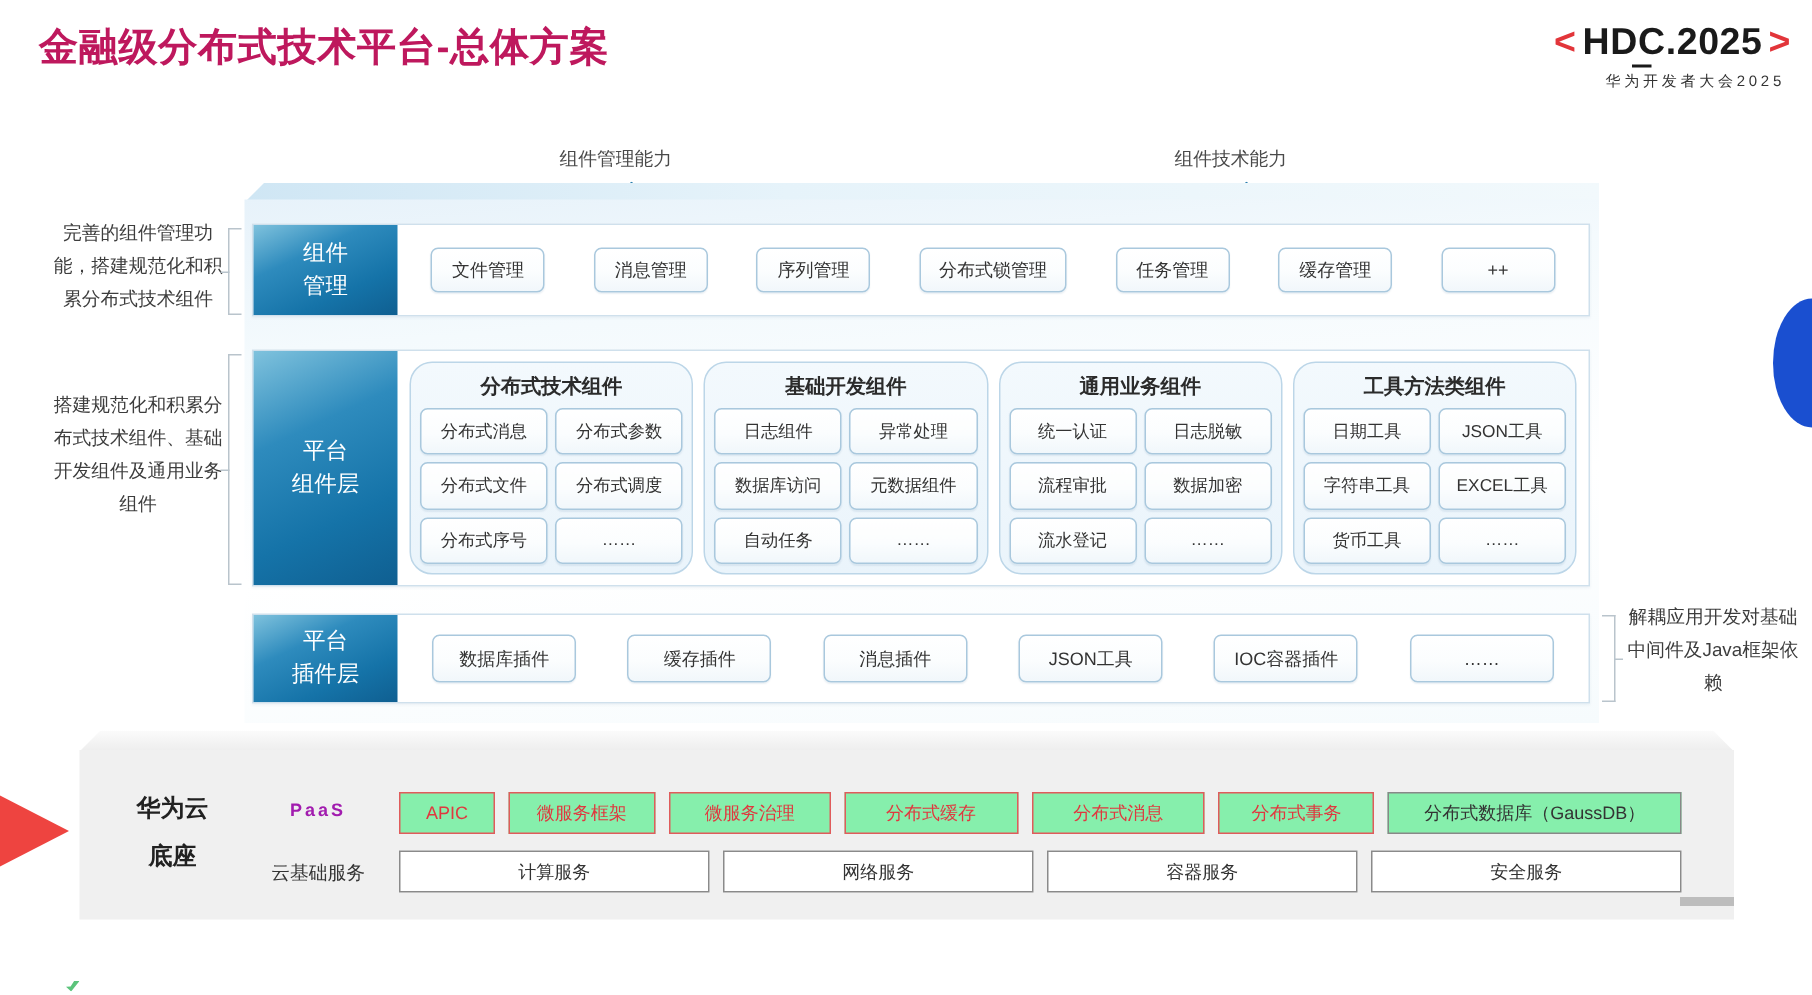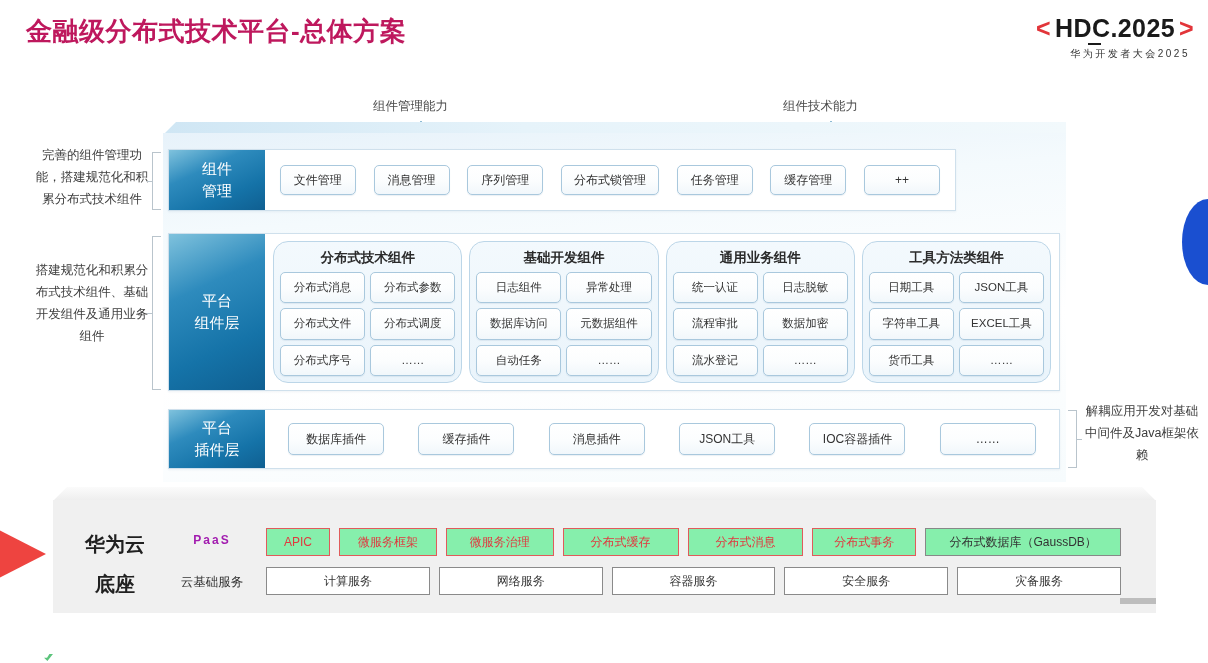--- a/index.html
+++ b/index.html
@@ -103,21 +103,21 @@
     border: 1px solid #a9c8dd;
     border-radius: 5px;
     background: linear-gradient(180deg, #ffffff 0%, #fbfdfe 55%, #f1f7fb 100%);
     color: #333; font-size: 12px;
     display: flex; align-items: center; justify-content: center;
     text-align: center; white-space: nowrap;
     box-shadow: 0 1px 1px rgba(60,110,150,.10);
   }
 
   
-  #row-cm { left: 168px; top: 149px; width: 788px; height: 62px; }
+  #row-cm { left: 168px; top: 149px; width: 892px; height: 62px; }
   #row-cm .pill { height: 30px; padding: 0 12px; min-width: 76px; }
 
   
   #row-pcl { left: 168px; top: 233px; width: 892px; height: 158px; }
   #row-pcl .row-body { padding: 7px 8px; gap: 7px; align-items: stretch; }
   .group {
     flex: 1 1 0; border: 1px solid #bcd6e8; border-radius: 15px;
     background: linear-gradient(180deg,#f3f9fd 0%, #eaf4fb 100%);
     display: flex; flex-direction: column; padding: 4px 6px 6px;
   }
@@ -162,21 +162,21 @@
     position: absolute; left: 53px; top: 487px; width: 1103px; height: 14px;
     background: linear-gradient(180deg,#fbfbfb 0%, #ededed 100%);
     clip-path: polygon(14px 0, calc(100% - 14px) 0, 100% 100%, 0 100%);
   }
   .base-shadow {
     position: absolute; left: 1120px; top: 598px; width: 36px; height: 6px;
     background: #bdbdbd;
   }
   .base-title {
     position: absolute; left: 72px; top: 524px; width: 86px;
-    font-size: 20px; font-weight: bold; color: #212121;
+    font-size: 16px; font-weight: bold; color: #212121;
     line-height: 2.0; text-align: center;
   }
   .lane-label {
     position: absolute; text-align: center;
   }
   .lane-paas {
     left: 166px; top: 533px; width: 92px;
     font-size: 12px; font-weight: bold; color: #a21caf; letter-spacing: 2px;
   }
   .lane-cloud {
@@ -349,16 +349,15 @@
     <div class="box-red" style="width:116px;">分布式消息</div>
     <div class="box-red" style="width:104px;">分布式事务</div>
     <div class="box-red plain" style="width:196px;">分布式数据库（GaussDB）</div>
   </div>
 
   <div class="lane" id="lane-cloud-boxes">
     <div class="box-gray">计算服务</div>
     <div class="box-gray">网络服务</div>
     <div class="box-gray">容器服务</div>
     <div class="box-gray">安全服务</div>
-    <div class="box-gray">灾备服务</div>
   </div>
 
 </div>
 
 </body></html>

